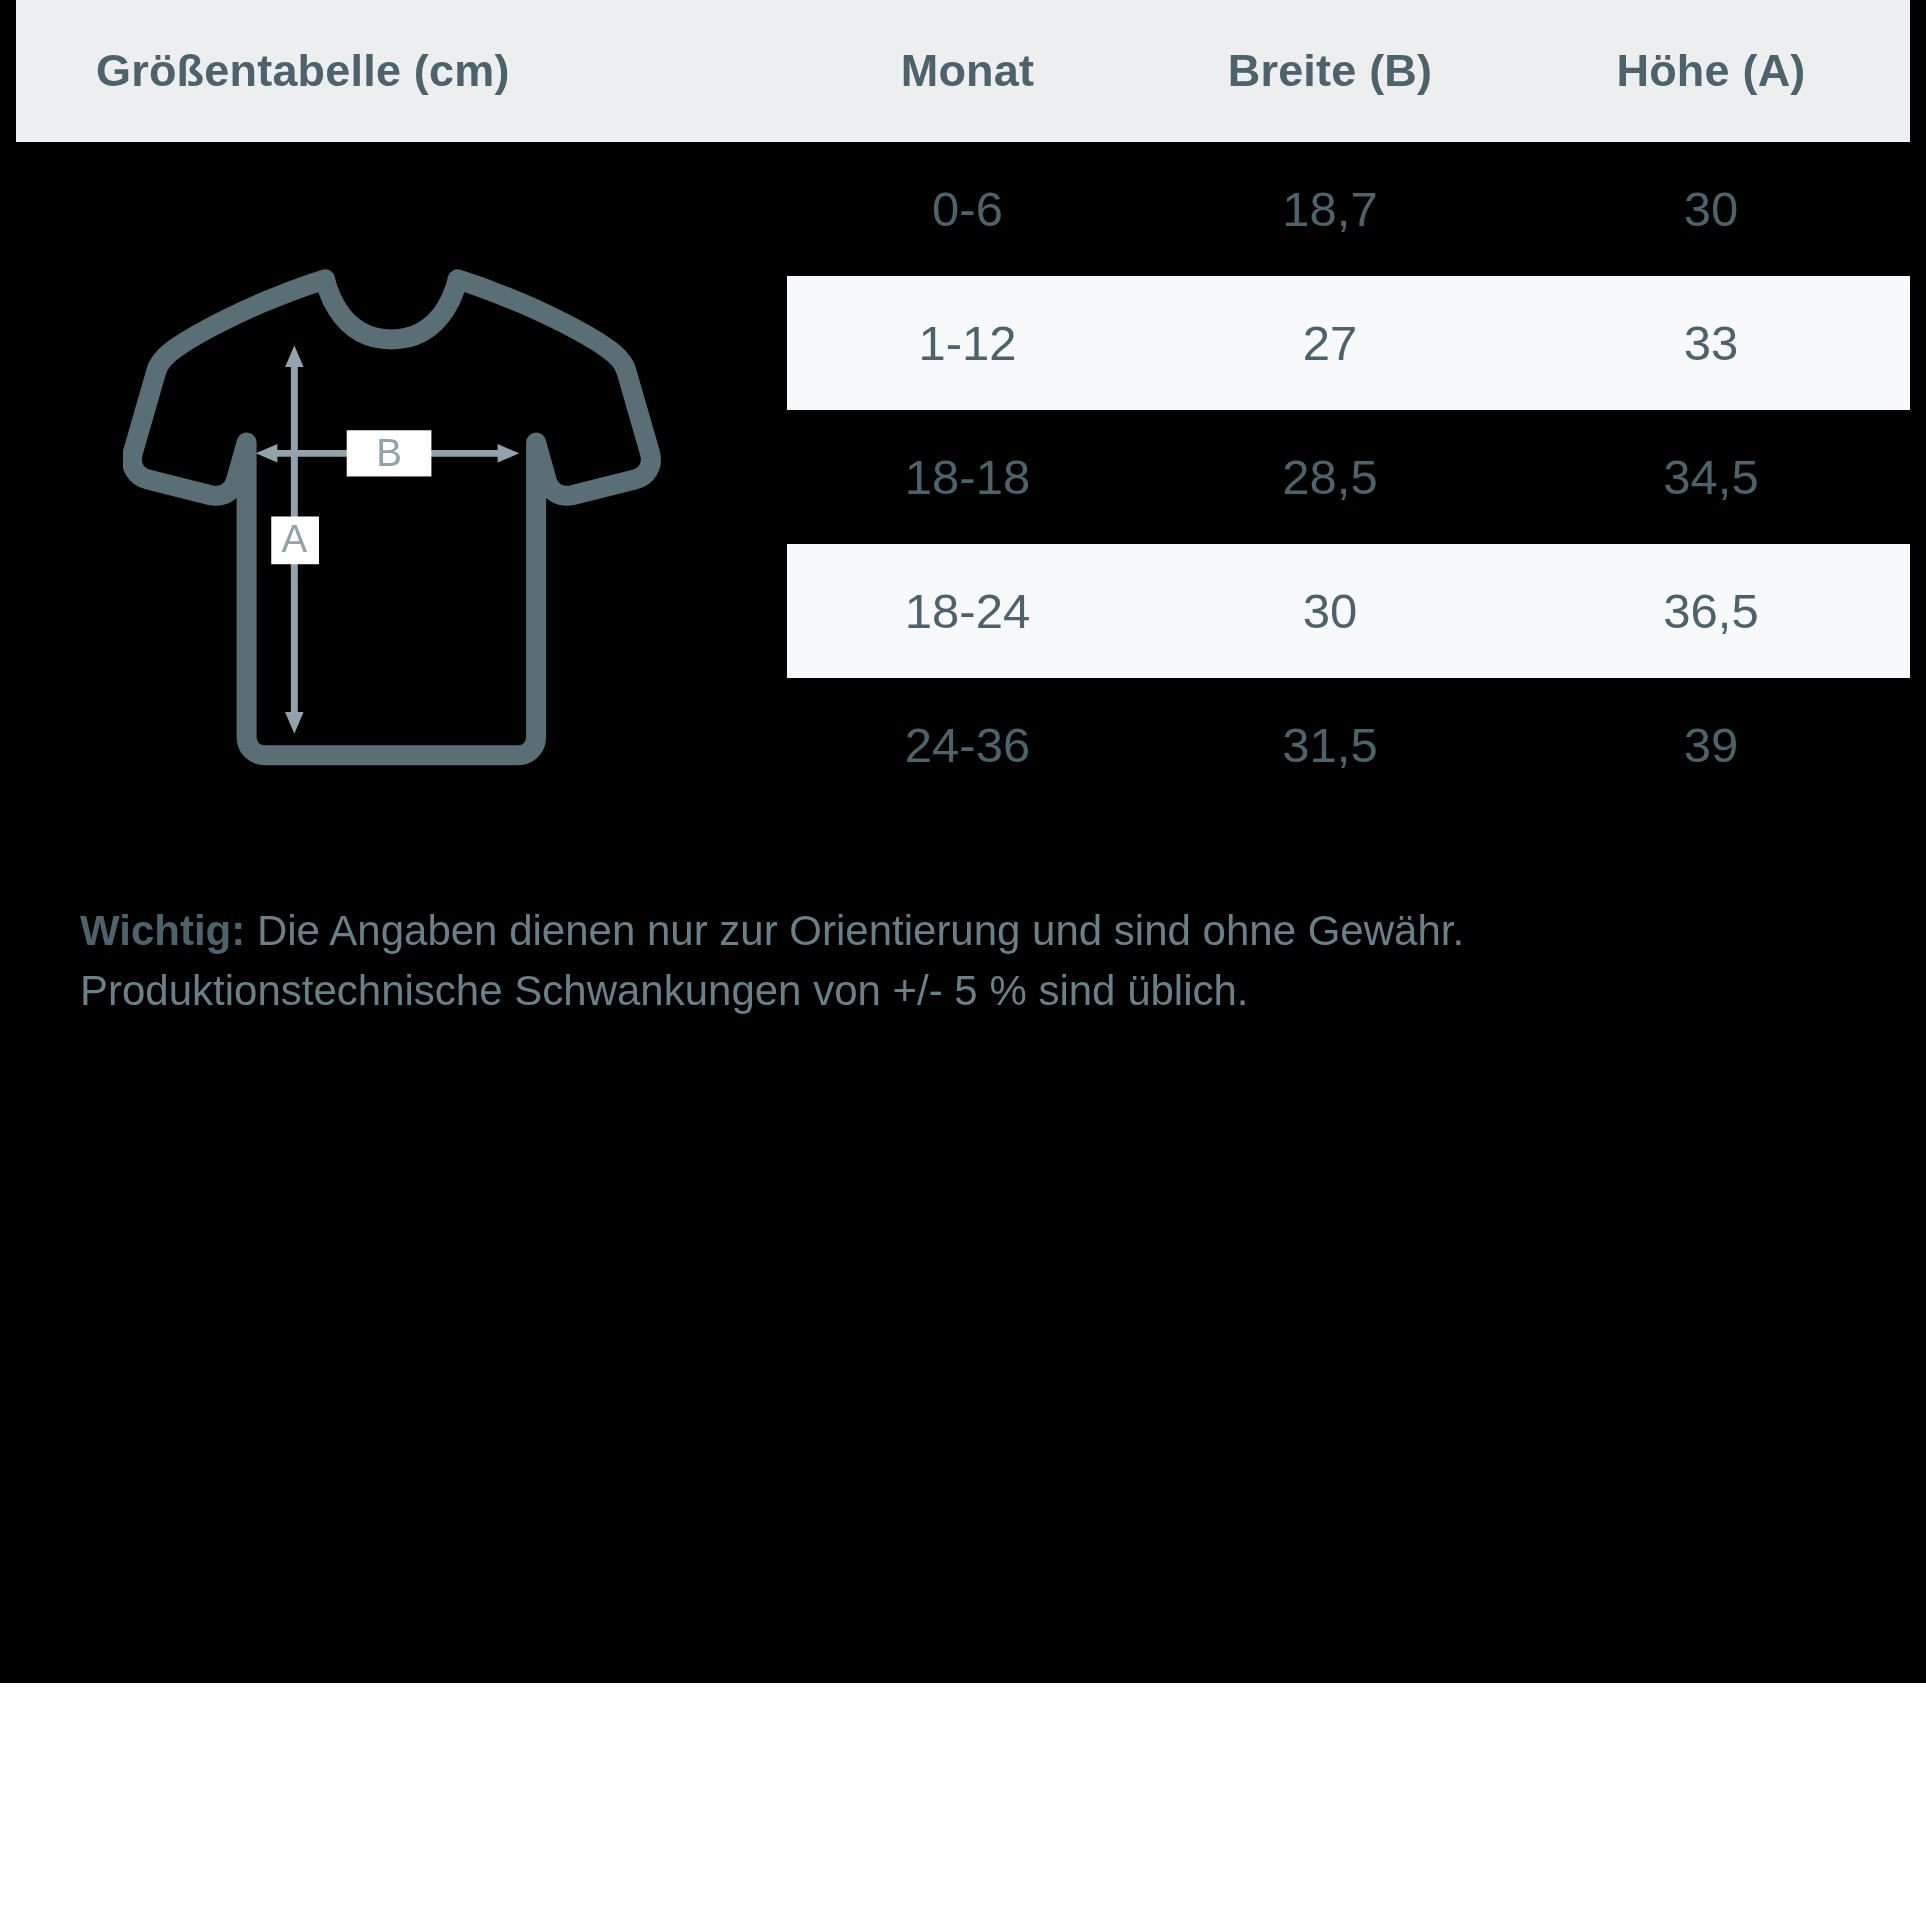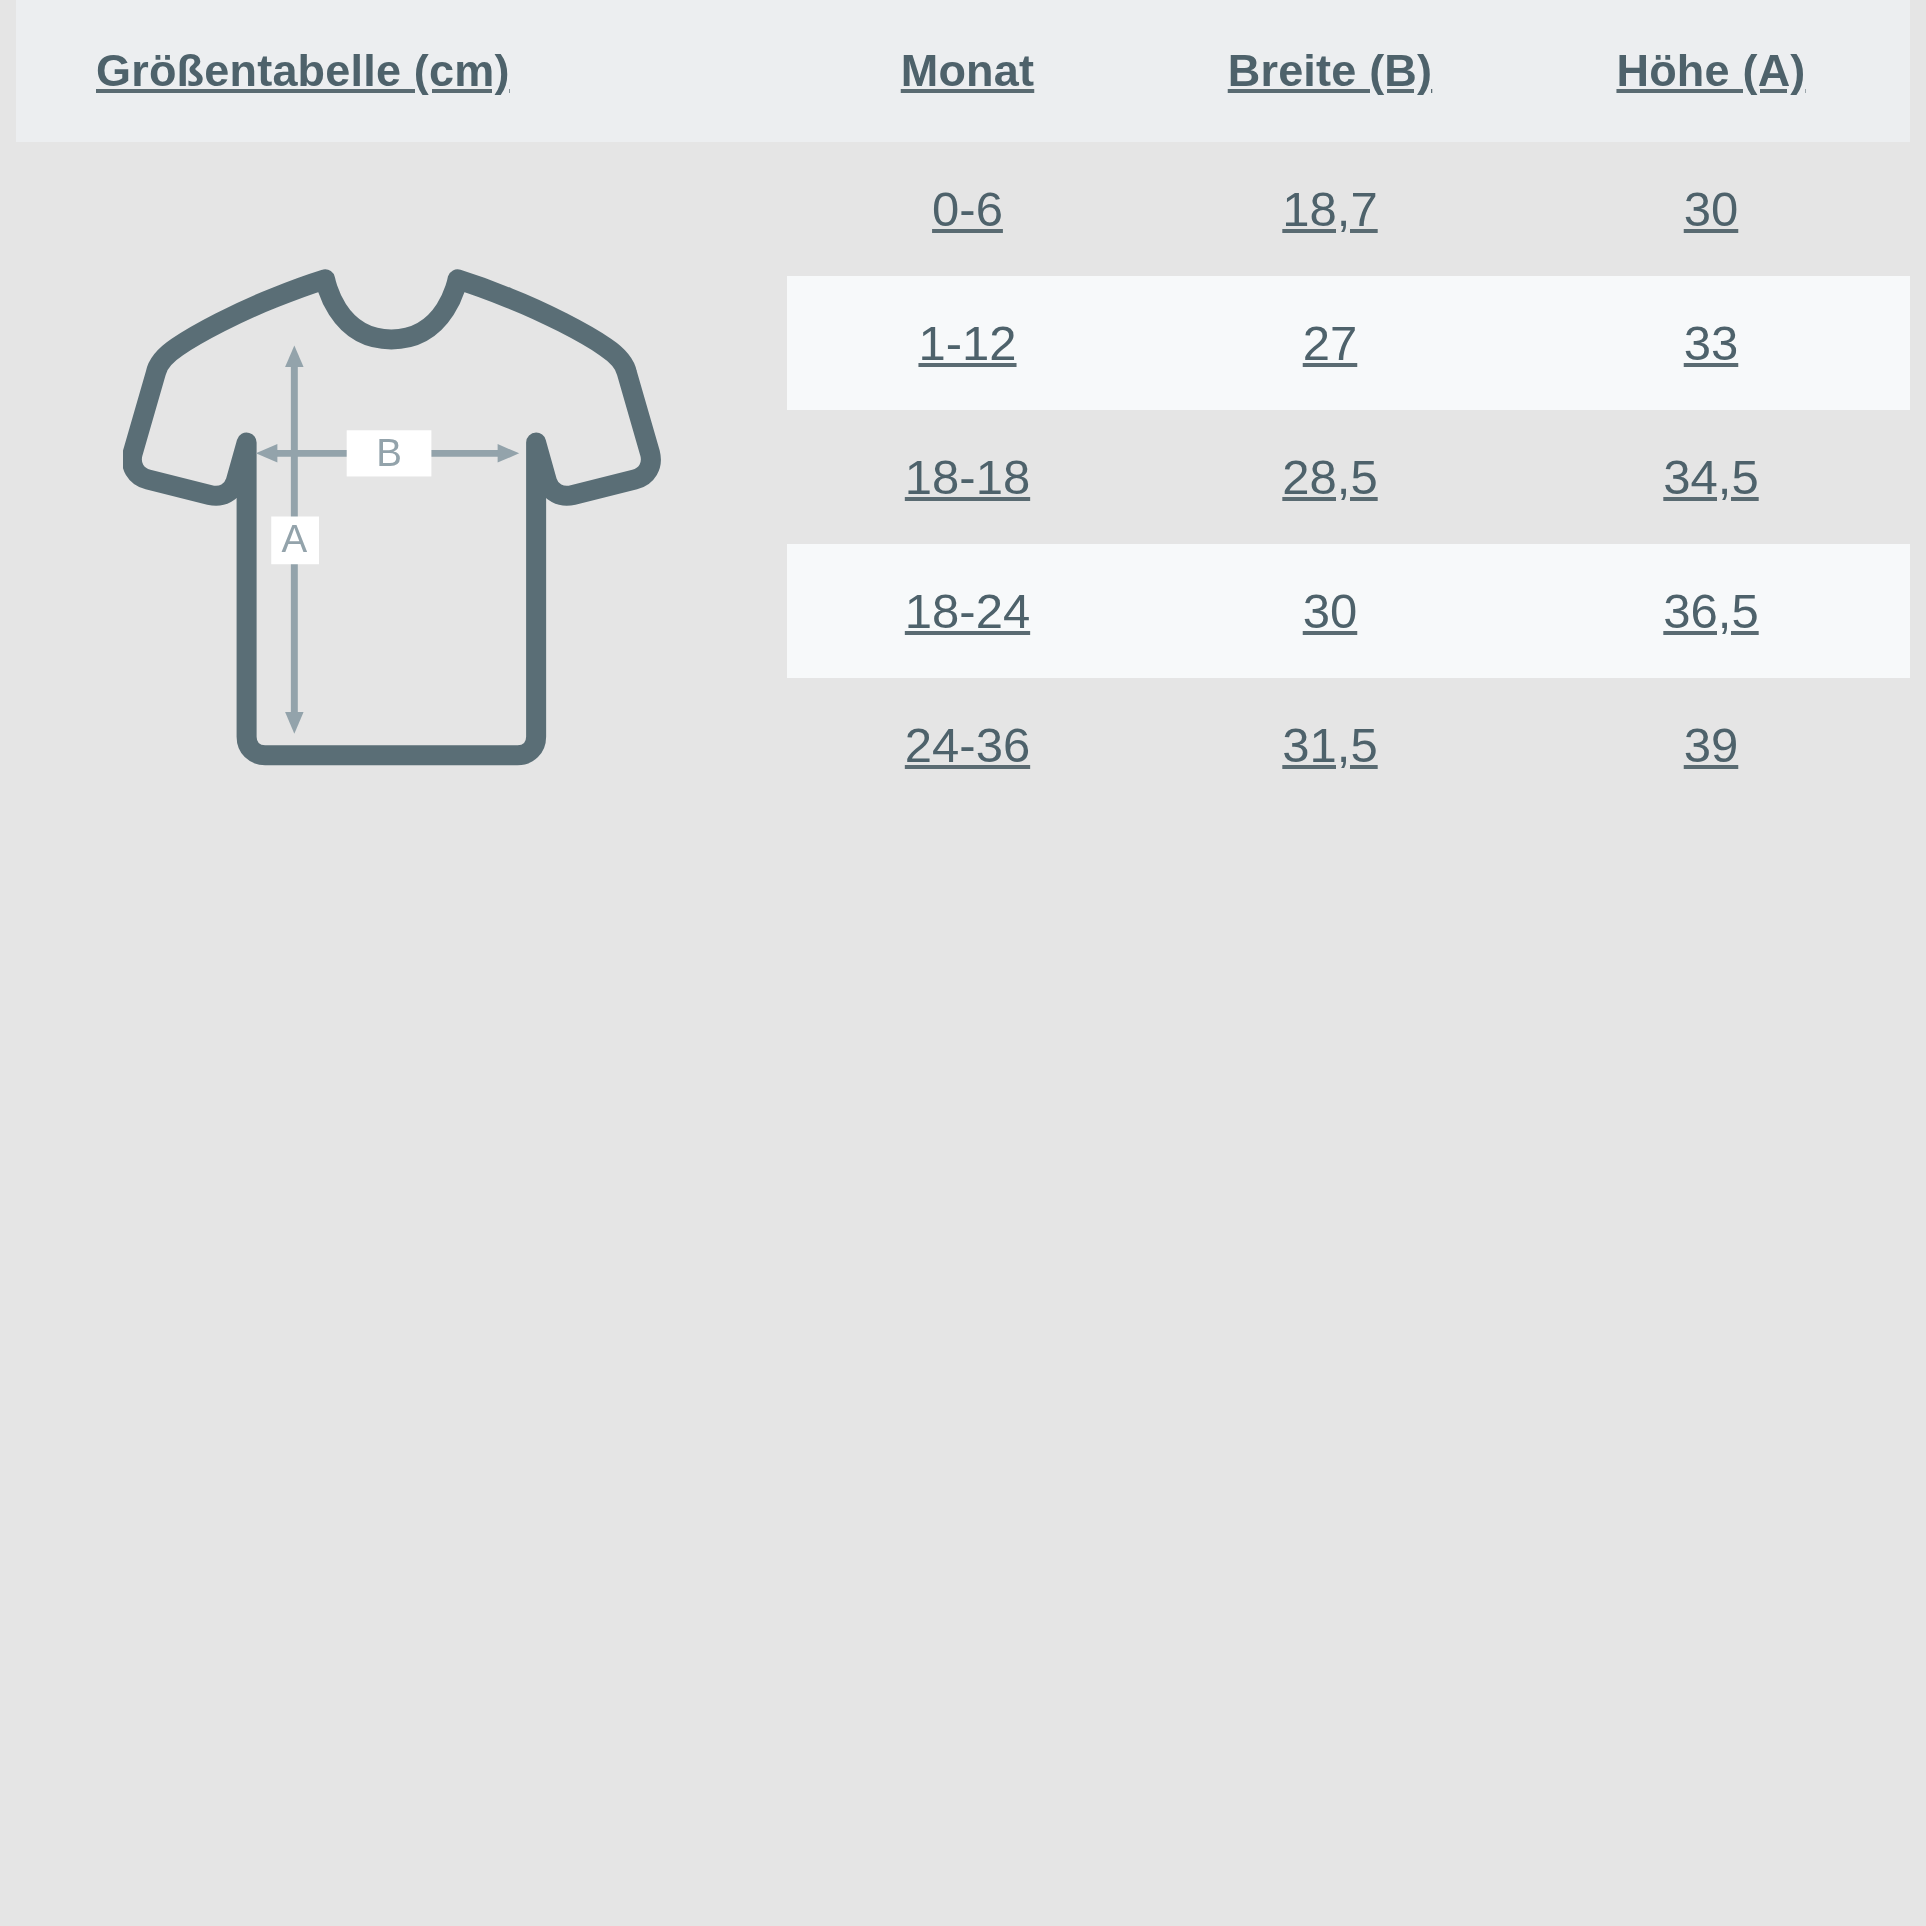--- a/index.html
+++ b/index.html
@@ -10,24 +10,23 @@
   body {
     width: 1926px;
     height: 1926px;
     font-family: "Liberation Sans", sans-serif;
     color: #5a6b72;
     -webkit-font-smoothing: antialiased;
   }
 
   .sheet {
     width: 1926px;
-    height: 1926px;
+    height: 1683px;
     position: relative;
-    background: #e5e5e5;
-    text-decoration: underline;
+    background: #000000;
   }
 
   
   .size-table {
     width: 1892px;
     margin: 0 auto;
     border-collapse: collapse;
     table-layout: fixed;
   }
 
@@ -188,15 +187,18 @@
       <g stroke="#93a3ab" stroke-width="9" fill="#93a3ab">
         <line x1="222" y1="142" x2="222" y2="618" stroke-linecap="round"></line>
         <polygon points="222,128 210,156 234,156" stroke="none"></polygon>
         <polygon points="222,632 210,604 234,604" stroke="none"></polygon>
       </g>
       <rect x="192" y="350" width="62" height="62" fill="#ffffff" stroke="none"></rect>
       <text x="222" y="396" font-family="Liberation Sans, sans-serif" font-size="50" fill="#93a3ab" text-anchor="middle">A</text>
     </svg>
   </div>
 
+  <p class="note">
+    <b>Wichtig:</b><span> Die Angaben dienen nur zur Orientierung und sind ohne Gewähr. Produktionstechnische Schwankungen von +/- 5 % sind üblich.</span>
+  </p>
 
 </div>
 
 
 </body></html>

